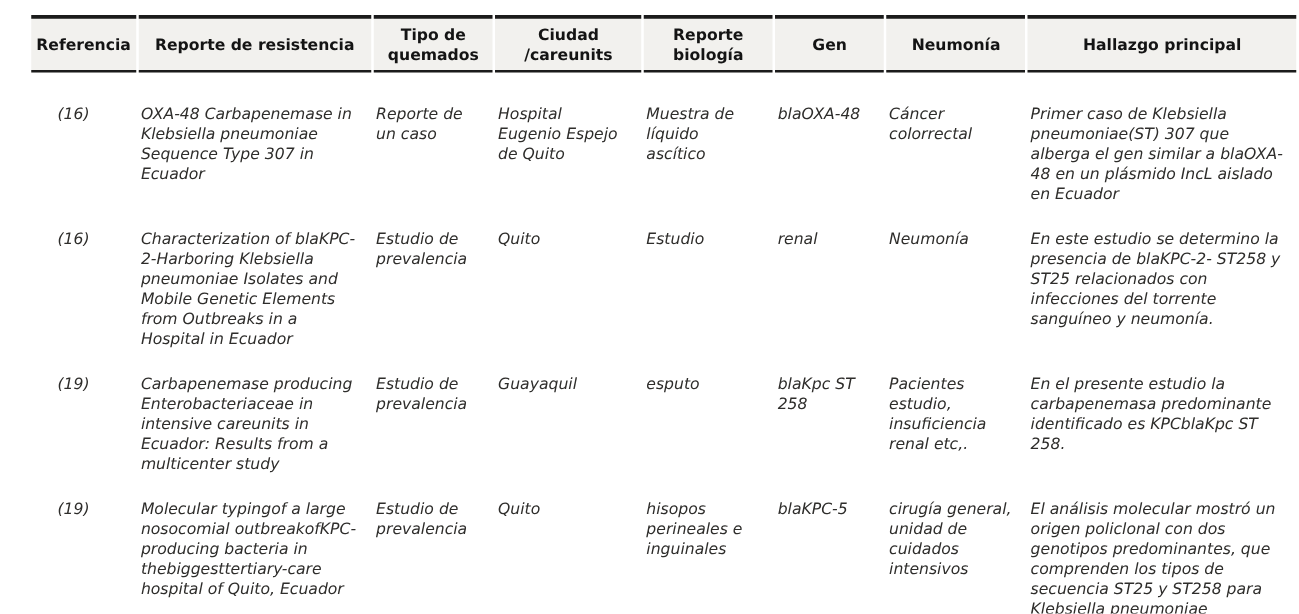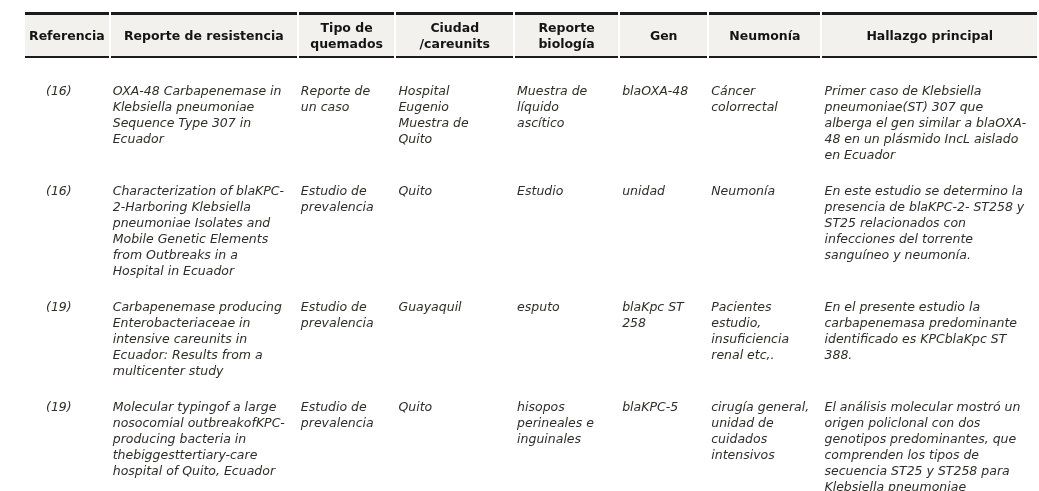--- a/index.html
+++ b/index.html
@@ -88,45 +88,45 @@
         <th>Gen</th>
         <th>Neumonía</th>
         <th>Hallazgo principal</th>
       </tr>
     </thead>
     <tbody>
       <tr>
         <td class="ref-cell">(16)</td>
         <td>OXA-48 Carbapenemase in Klebsiella pneumoniae Sequence Type 307 in Ecuador</td>
         <td>Reporte de un caso</td>
-        <td>Hospital Eugenio Muestra de Quito</td>
+        <td>Hospital Eugenio Espejo de Quito</td>
         <td>Muestra de líquido ascítico</td>
         <td>blaOXA-48</td>
         <td>Cáncer colorrectal</td>
         <td>Primer caso de Klebsiella pneumoniae(ST) 307 que alberga el gen similar a blaOXA-48 en un plásmido IncL aislado en Ecuador</td>
       </tr>
       <tr>
         <td class="ref-cell">(16)</td>
         <td>Characterization of blaKPC-2-Harboring Klebsiella pneumoniae Isolates and Mobile Genetic Elements from Outbreaks in a Hospital in Ecuador</td>
         <td>Estudio de prevalencia</td>
         <td>Quito</td>
         <td>Estudio</td>
-        <td>unidad</td>
+        <td>renal</td>
         <td>Neumonía</td>
         <td>En este estudio se determino la presencia de blaKPC-2- ST258 y ST25 relacionados con infecciones del torrente sanguíneo y neumonía.</td>
       </tr>
       <tr>
         <td class="ref-cell">(19)</td>
         <td>Carbapenemase producing Enterobacteriaceae in intensive careunits in Ecuador: Results from a multicenter study</td>
         <td>Estudio de prevalencia</td>
         <td>Guayaquil</td>
         <td>esputo</td>
         <td>blaKpc ST 258</td>
         <td>Pacientes estudio, insuficiencia renal etc,.</td>
-        <td>En el presente estudio la carbapenemasa predominante identificado es KPCblaKpc ST 388.</td>
+        <td>En el presente estudio la carbapenemasa predominante identificado es KPCblaKpc ST 258.</td>
       </tr>
       <tr>
         <td class="ref-cell">(19)</td>
         <td>Molecular typingof a large nosocomial outbreakofKPC-producing bacteria in thebiggesttertiary-care hospital of Quito, Ecuador</td>
         <td>Estudio de prevalencia</td>
         <td>Quito</td>
         <td>hisopos perineales e inguinales</td>
         <td>blaKPC-5</td>
         <td>cirugía general, unidad de cuidados intensivos</td>
         <td>El análisis molecular mostró un origen policlonal con dos genotipos predominantes, que comprenden los tipos de secuencia ST25 y ST258 para Klebsiella pneumoniae</td>

